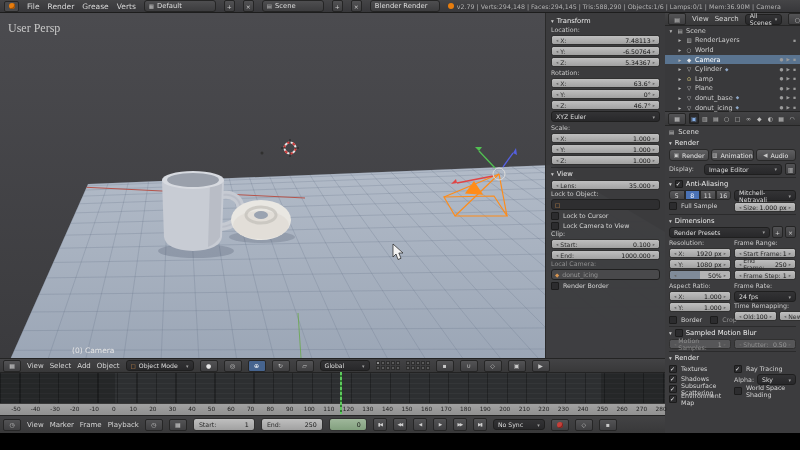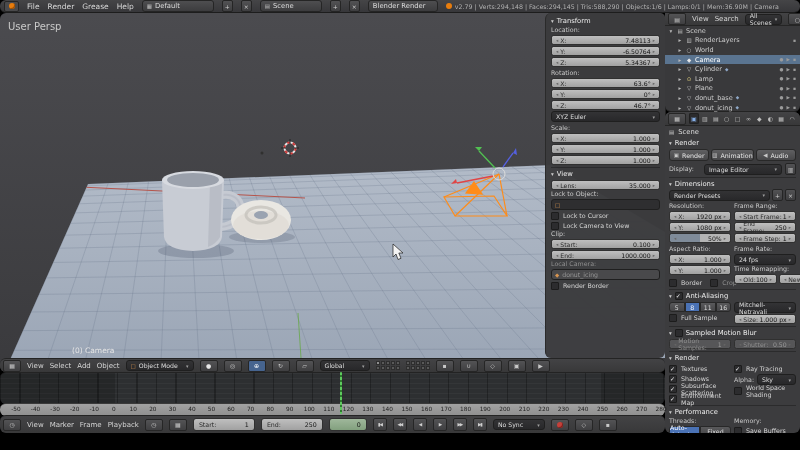--- a/index.html
+++ b/index.html
@@ -1,35 +1,35 @@
 <!DOCTYPE html>
 <html><head>
 <meta charset="utf-8">
 <style>
   html,body{margin:0;padding:0;background:#000;}
   #app{position:relative;width:800px;height:450px;overflow:hidden;background:#000;
        font-family:"DejaVu Sans",sans-serif;cursor:default;-webkit-user-select:none;user-select:none;}
-  .abs{position:absolute;border-radius:6px;}
+  .abs{position:absolute;}
 
   
   #topbar{left:0;top:0;width:800px;height:13px;background:linear-gradient(#454547,#37373a);
           border-bottom:1px solid #1d1d1d;display:flex;align-items:center;gap:8px;padding:0 4px;box-sizing:border-box;}
   .menu{font-size:7.5px;color:#d9d9d9;}
   .logo{width:13px;height:9px;background:#4a4a4c;border:1px solid #262626;border-radius:2px;display:flex;align-items:center;justify-content:center;}
   .logodot{width:6px;height:6px;border-radius:50%;background:#e87d0d;box-shadow:inset -1px -1px 0 #9c4f05;}
   .widget{display:flex;align-items:center;height:10px;background:linear-gradient(#4e4e50,#3c3c3e);
           border:1px solid #252525;border-radius:3px;font-size:6.8px;color:#ddd;padding:0 4px;gap:3px;}
   .wbtn{width:9px;height:10px;background:linear-gradient(#525254,#3e3e40);border:1px solid #252525;border-radius:2px;
         color:#cfcfcf;font-size:6px;display:flex;align-items:center;justify-content:center;}
   #stats{font-size:6.3px;color:#b2b2b2;white-space:nowrap;display:flex;align-items:center;gap:3px;}
   .minilogo{width:6px;height:6px;border-radius:50%;background:#e87d0d;flex:none;}
 
   
   #viewport{left:0;top:13px;width:665px;height:359px;background:linear-gradient(#4b4b4f,#3a3a3d);border-right:1px solid #232323;}
-  #view-label{left:8px;top:8px;font-size:10px;color:#c9c9c9;}
+  #view-label{left:8px;top:8px;font-size:12px;color:#c9c9c9;font-family:Liberation Serif, serif;}
   #cam-label{left:72px;bottom:17px;font-size:7.5px;color:#e6e6e6;}
   #vheader{left:0;bottom:0;width:665px;height:14px;background:linear-gradient(#434345,#383839);
            border-top:1px solid #242424;display:flex;align-items:center;gap:6px;padding:0 3px;box-sizing:border-box;}
   .vmenu{font-size:7px;color:#d5d5d5;}
   .hbtn{height:10px;min-width:12px;background:linear-gradient(#535355,#3f3f41);border:1px solid #262626;border-radius:2px;
         display:flex;align-items:center;justify-content:center;font-size:6px;color:#c8c8c8;padding:0 2px;gap:2px;}
   .hbtn.pressed{background:#46648f;color:#fff;}
   .layergrp{display:grid;grid-template-columns:repeat(5,4px);grid-auto-rows:4px;gap:1px;}
   .layergrp span{background:#595959;border:1px solid #2e2e2e;box-sizing:border-box;}
   .layergrp span.on{background:#8f8f8f;}
@@ -124,21 +124,21 @@
 
 <div id="app">
 
   <div id="topbar" class="abs">
     <div class="logo">
         <div class="logodot"></div>
       </div>
     <span class="menu">File</span>
     <span class="menu">Render</span>
     <span class="menu">Grease</span>
-    <span class="menu">Help</span>
+    <span class="menu">Verts</span>
     <div class="widget" style="width:62px">
       <span class="oicon" style="color:#bdbdbd">▦</span>
       <span>Default</span>
     </div>
     <div class="wbtn">+</div>
     <div class="wbtn">×</div>
     <div class="widget" style="width:52px">
       <span class="oicon" style="color:#bdbdbd">▤</span>
       <span>Scene</span>
     </div>
@@ -578,20 +578,50 @@
     </div>
     <div style="display:flex;gap:3px;align-items:center;margin-top:2px">
       <span class="lbl" style="width:32px">Display:</span>
       <div class="dd" style="flex:1;margin-top:0">
           <span>Image Editor</span>
         </div>
       <div class="wbtn">▥</div>
     </div>
 
     <div class="sect">
+      <div class="phdr">
+        <span class="chk on"></span>
+        <span>Anti-Aliasing</span>
+      </div>
+      <div class="cols">
+        <div class="col">
+          <div class="aabtns">
+            <div>5</div>
+            <div class="on">8</div>
+            <div>11</div>
+            <div>16</div>
+          </div>
+          <div class="ckrow">
+              <span class="chk"></span>
+              <span>Full Sample</span>
+            </div>
+        </div>
+        <div class="col">
+          <div class="dd" style="margin-top:1px">
+              <span>Mitchell-Netravali</span>
+            </div>
+          <div class="num">
+              <span class="l">Size:</span>
+              <span class="v">1.000 px</span>
+            </div>
+        </div>
+      </div>
+    </div>
+
+    <div class="sect">
       <div class="phdr">Dimensions</div>
       <div style="display:flex;gap:2px;align-items:center">
         <div class="dd" style="flex:1;margin-top:0">
             <span>Render Presets</span>
           </div>
         <div class="wbtn">+</div>
         <div class="wbtn">×</div>
       </div>
       <div class="cols" style="margin-top:1px">
         <div class="col">
@@ -661,50 +691,20 @@
             <div class="num" style="flex:1">
                 <span class="l">New:</span>
               </div>
           </div>
         </div>
       </div>
     </div>
 
     <div class="sect">
       <div class="phdr">
-        <span class="chk on"></span>
-        <span>Anti-Aliasing</span>
-      </div>
-      <div class="cols">
-        <div class="col">
-          <div class="aabtns">
-            <div>5</div>
-            <div class="on">8</div>
-            <div>11</div>
-            <div>16</div>
-          </div>
-          <div class="ckrow">
-              <span class="chk"></span>
-              <span>Full Sample</span>
-            </div>
-        </div>
-        <div class="col">
-          <div class="dd" style="margin-top:1px">
-              <span>Mitchell-Netravali</span>
-            </div>
-          <div class="num">
-              <span class="l">Size:</span>
-              <span class="v">1.000 px</span>
-            </div>
-        </div>
-      </div>
-    </div>
-
-    <div class="sect">
-      <div class="phdr">
         <span class="chk"></span>
         <span>Sampled Motion Blur</span>
       </div>
       <div class="cols">
         <div class="col">
             <div class="num gray">
               <span class="l">Motion Samples:</span>
               <span class="v">1</span>
             </div>
           </div>
@@ -750,41 +750,20 @@
               </div>
           </div>
           <div class="ckrow">
               <span class="chk"></span>
               <span>World Space Shading</span>
             </div>
         </div>
       </div>
     </div>
 
-    <div class="sect">
-      <div class="phdr">Performance</div>
-      <div class="cols">
-        <div class="col">
-          <div class="lbl">Threads:</div>
-          <div class="seg">
-            <div class="on">Auto-detect</div>
-            <div>Fixed</div>
-          </div>
-
-        </div>
-        <div class="col">
-          <div class="lbl">Memory:</div>
-          <div class="ckrow">
-              <span class="chk"></span>
-              <span>Save Buffers</span>
-            </div>
-
-        </div>
-      </div>
-    </div>
   </div>
 
   <div id="tstrip" class="abs">
     <div class="rangeshade" style="left:0;width:115px"></div>
     <div class="rangeshade" style="left:601px;width:64px"></div>
   </div>
   <div id="truler" class="abs">
       <span style="left: 16px;">-50</span>
       <span style="left: 35.55px;">-40</span>
       <span style="left: 55.1px;">-30</span>

